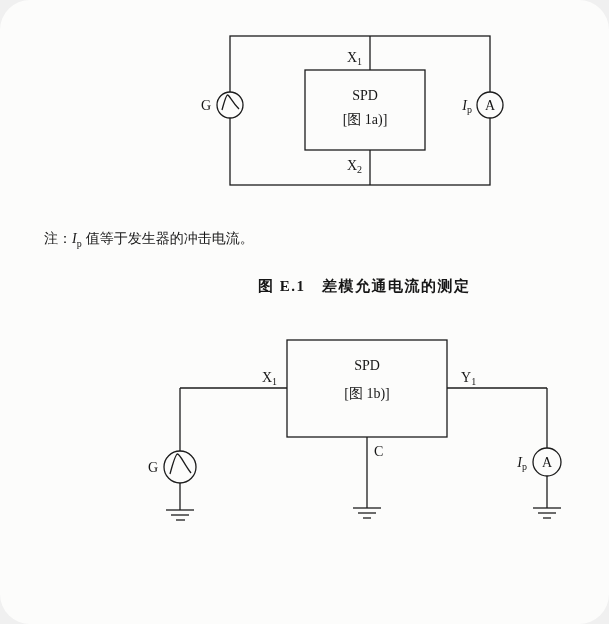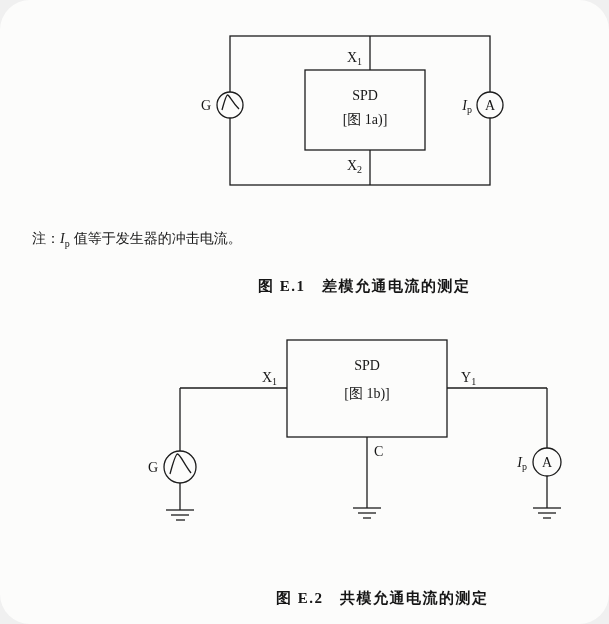--- a/index.html
+++ b/index.html
@@ -21,21 +21,21 @@
   svg text {
     font-family: "Liberation Serif", serif;
     font-size: 14px;
     fill: #161616;
     stroke: none;
   }
   svg .sub { font-size: 10px; }
   svg .var { font-style: italic; }
   .note {
     position: absolute;
-    left: 32px;
+    left: 44px;
     top: 230px;
     font-size: 14px;
     white-space: nowrap;
     text-align: center;
   }
   .note .var { font-style: italic; }
   .note sub { font-size: 10px; }
   .note .note-rest { margin-left: 4px; }
   .caption {
     position: absolute;
@@ -119,15 +119,14 @@
     <text x="367" y="58" text-anchor="middle">SPD</text>
     <text x="367" y="86" text-anchor="middle">[图 1b)]</text>
     <text x="277" y="70" text-anchor="end"><tspan>X</tspan><tspan class="sub" dy="3">1</tspan></text>
     <text x="461" y="70" text-anchor="start"><tspan>Y</tspan><tspan class="sub" dy="3">1</tspan></text>
     <text x="374" y="144" text-anchor="start">C</text>
     <text x="158" y="160" text-anchor="end">G</text>
     <text x="547" y="155" text-anchor="middle">A</text>
     <text x="527" y="155" text-anchor="end"><tspan class="var">I</tspan><tspan class="sub" dy="3">p</tspan></text>
   </svg>
 
-  <div class="caption caption2">图 E.2　共模允通电流的测定</div>
 
 </div>
 
 </body></html>

